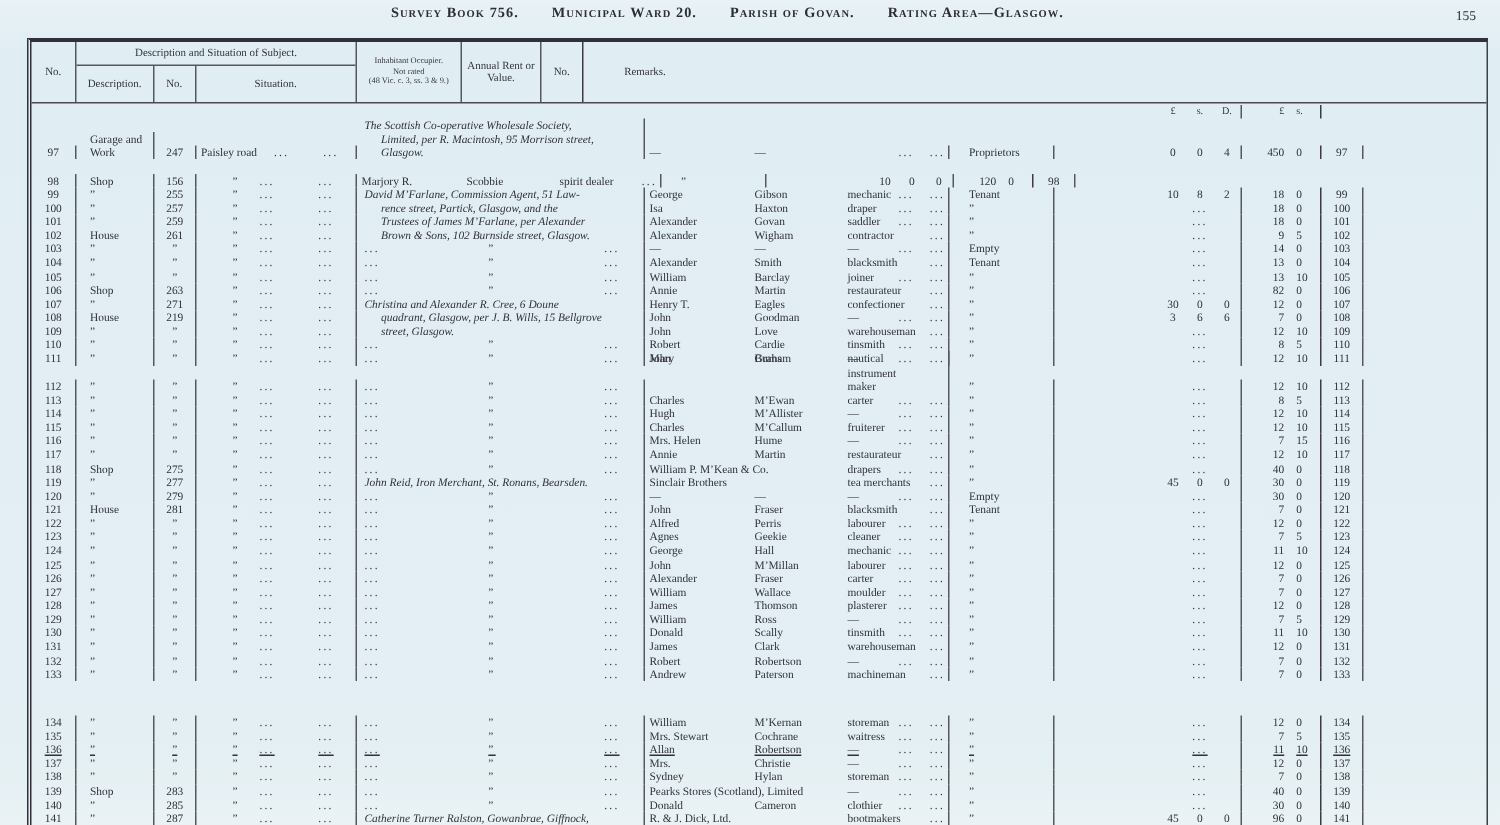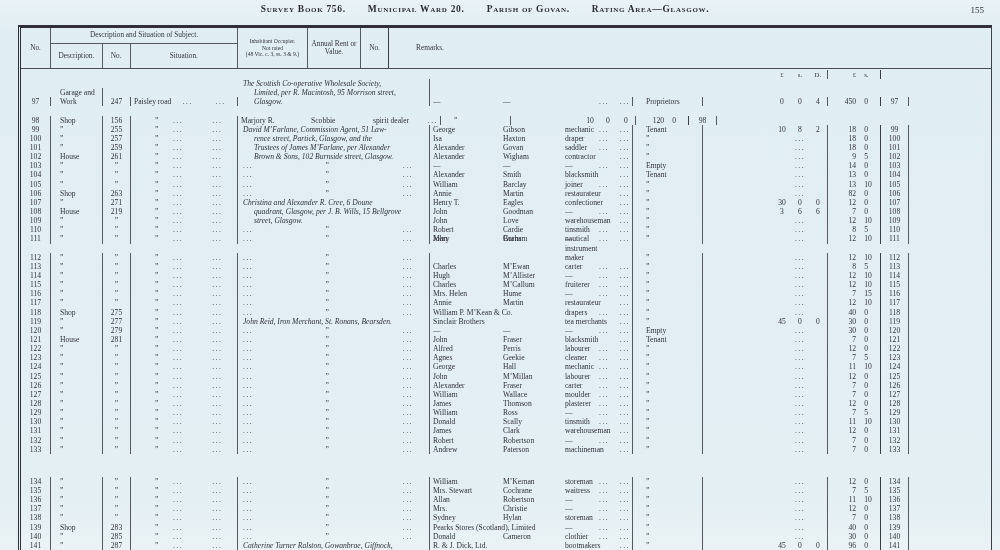--- a/index.html
+++ b/index.html
@@ -1445,21 +1445,21 @@
           <div class="c w-feu">
             <span class="fd">...</span>
           </div>
           <div class="c w-rent">
             <span class="r1">7</span>
             <span class="r2">5</span>
           </div>
           <div class="c w-no2">135</div>
           <div class="c w-rem"></div>
         </div>
-        <div class="row" style="height: 9.15px;">
+        <div class="row" style="height: 9.15px; text-decoration: underline;">
           <div class="c w-no">136</div>
           <div class="c w-desc">”</div>
           <div class="c w-num">”</div>
           <div class="c w-sit">
             <span class="sit-t" style="padding-left: 24px;">”</span>
             <span class="dt">...</span>
             <span class="dt">...</span>
           </div>
           <div class="c w-prop pdots">
             <span>...</span>

